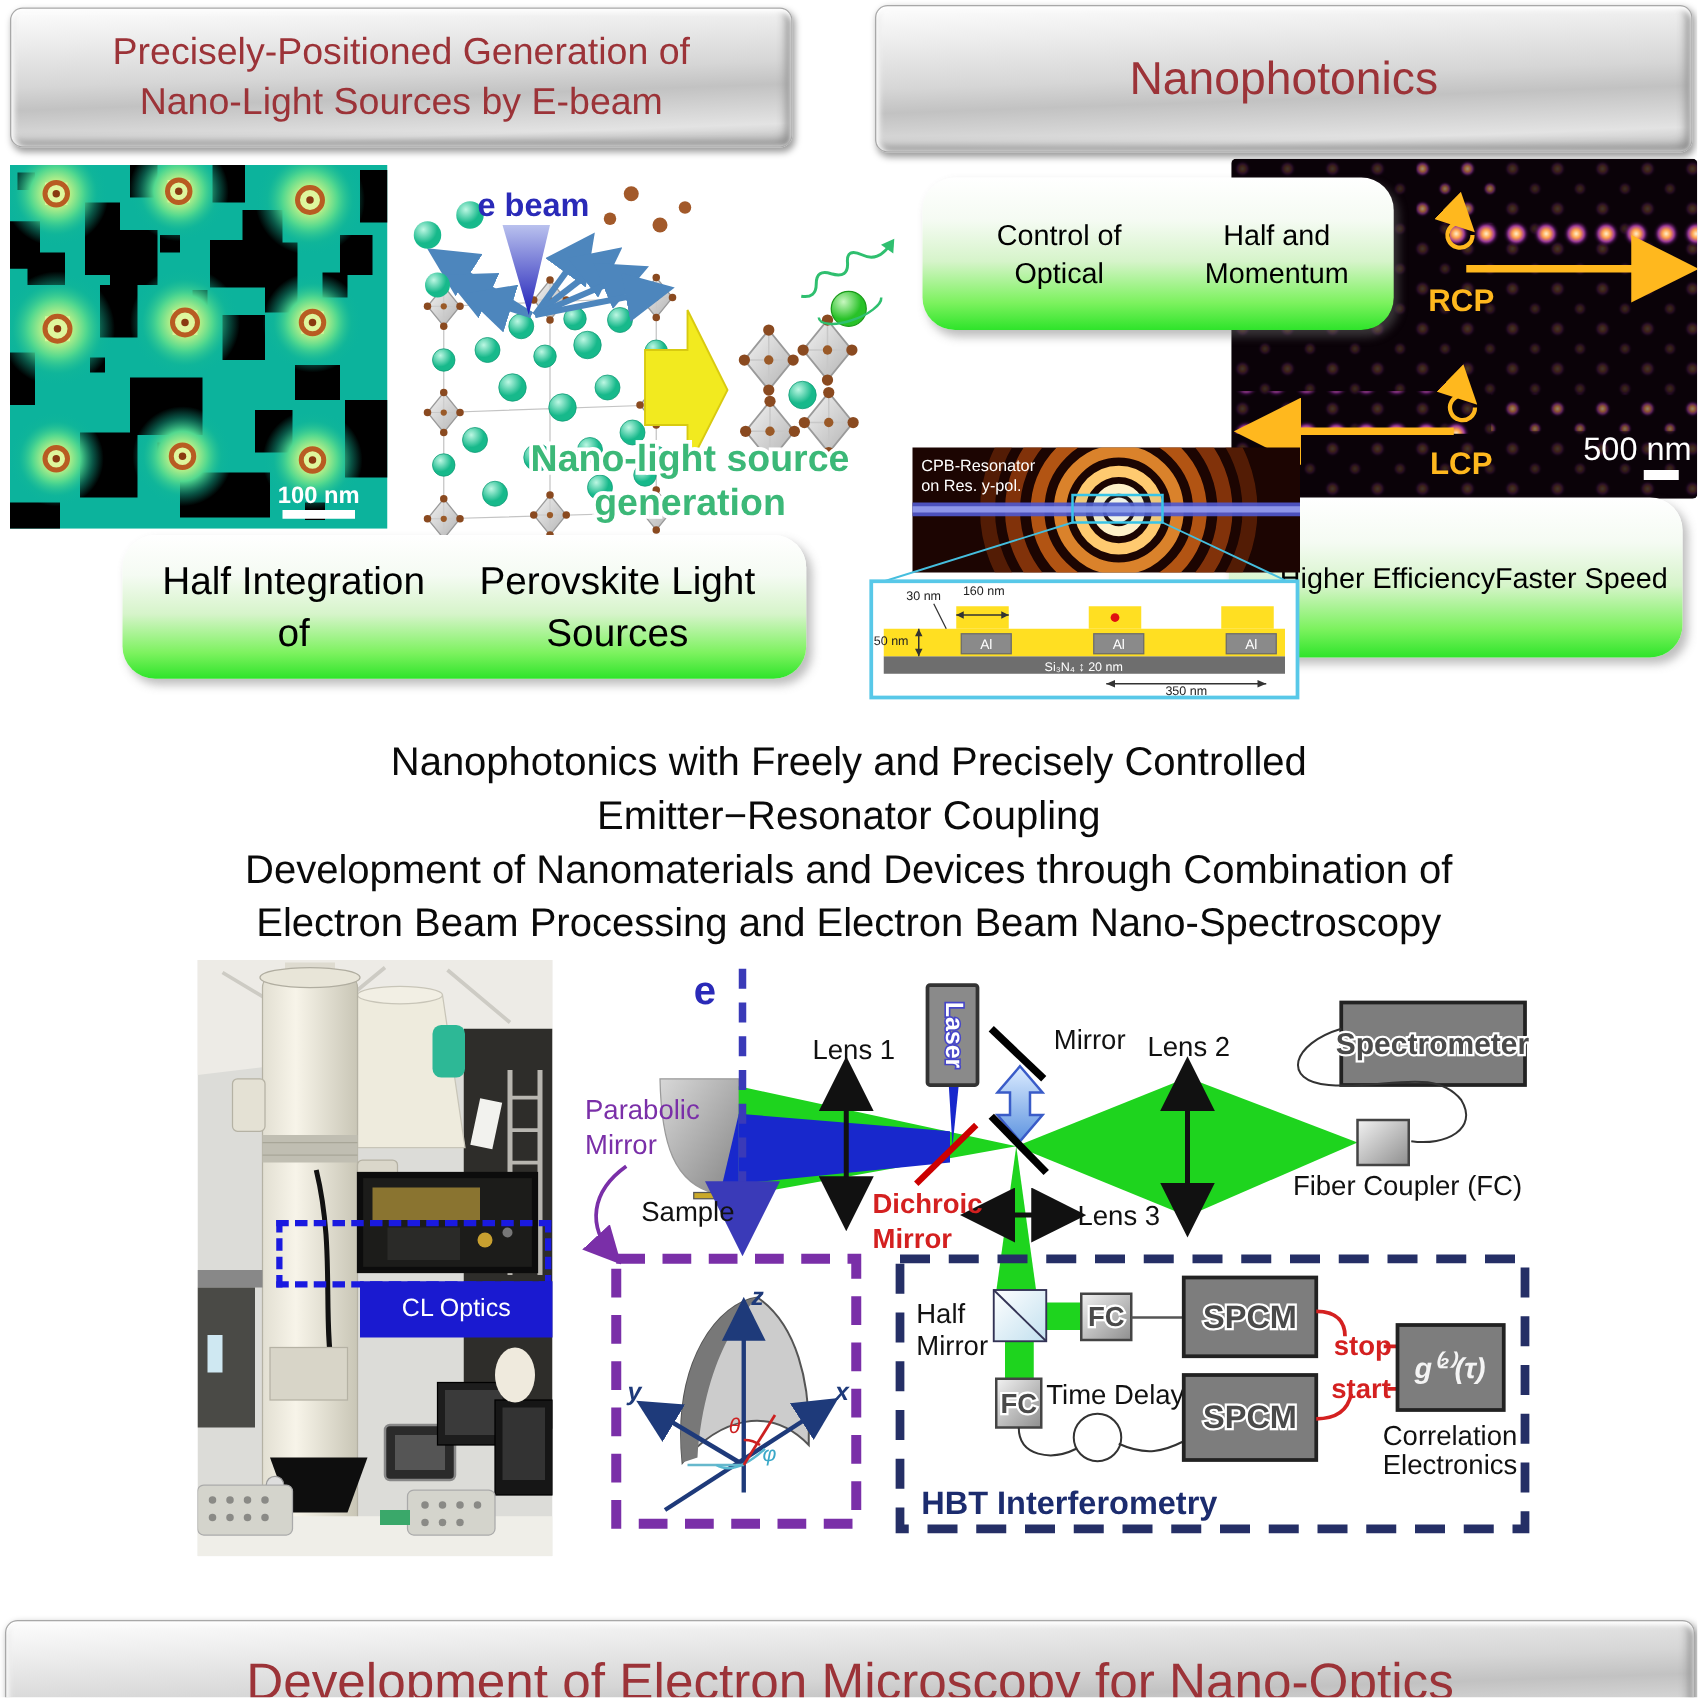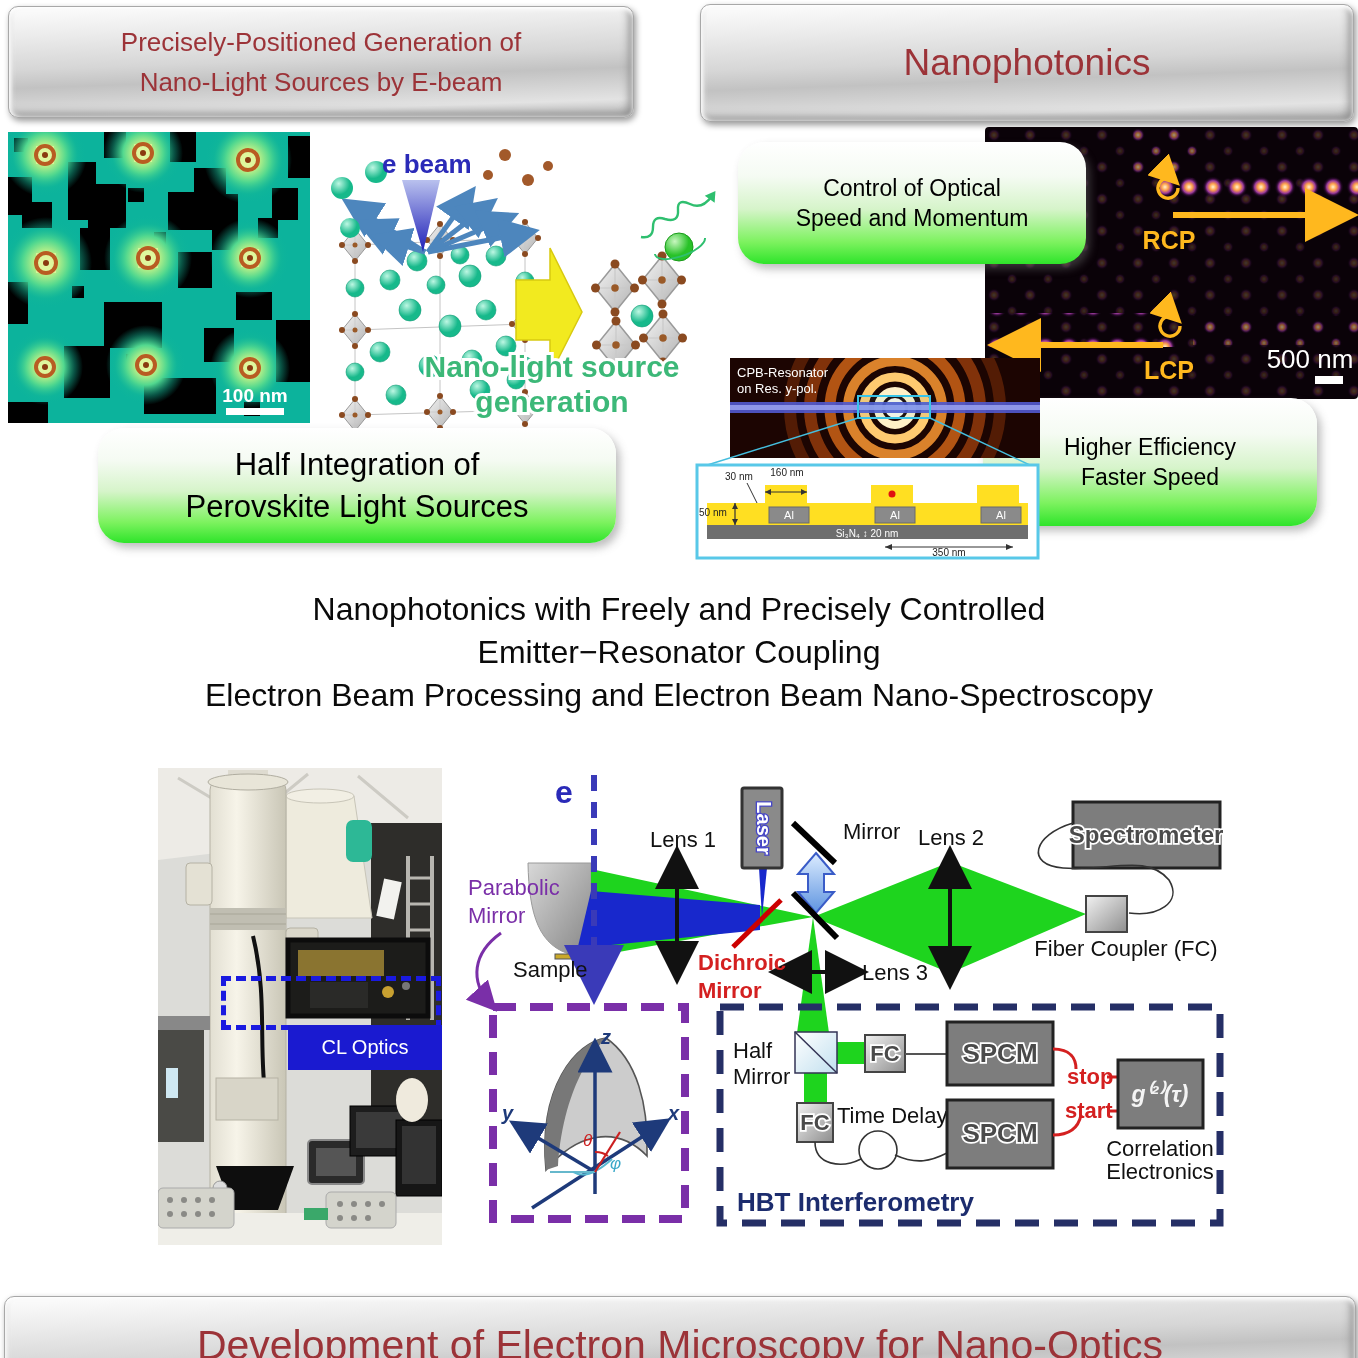--- a/index.html
+++ b/index.html
@@ -8,37 +8,37 @@
   .abs{position:absolute;}
   .banner{position:absolute;border-radius:10px;border:1px solid #a8a8a8;
     background:linear-gradient(178deg,#fdfdfd 0%,#ececec 22%,#d6d6d6 48%,#c2c2c2 62%,#e3e3e3 86%,#b9b9b9 100%);
     box-shadow:inset 0 3px 4px #ffffff,inset 3px 0 4px #f0f0f0,inset -4px -4px 8px #8f8f8f,2px 3px 6px rgba(0,0,0,.4);
     display:flex;flex-direction:column;align-items:center;justify-content:center;
     color:#9c3338;text-align:center;}
   .banner .l1,.banner .l2{white-space:nowrap;}
   .gbox{position:absolute;border-radius:26px;
     background:linear-gradient(180deg,#ffffff 0%,#f5fbf3 28%,#d6f4ca 55%,#7df25f 82%,#2ee42a 100%);
     box-shadow:4px 5px 8px rgba(110,110,110,.45);
-    display:flex;flex-direction:column;align-items:center;justify-content:center;
-    color:#000;text-align:center;}
+    display:flex;flex-direction:row;align-items:center;justify-content:center;
+    color:#000;text-align:center;padding-left:29px;}
   .heading-line{position:relative;font-size:32px;line-height:43px;color:#0a0a0a;text-align:center;white-space:nowrap;}
   svg text{font-family:"Liberation Sans",sans-serif;}
   .outl{paint-order:stroke;stroke:#ffffff;stroke-width:3.5px;fill:#4a4a4a;font-weight:bold;}
   .outl-blue{paint-order:stroke;stroke:#4646c8;stroke-width:2.6px;fill:#ffffff;font-weight:bold;}
   .outl-green{paint-order:stroke;stroke:#ffffff;stroke-width:6px;fill:#3cb878;font-weight:bold;}
   .cl-label{position:absolute;left:288px;top:1025px;width:154px;height:45px;background:#1a1ad0;
     color:#fff;font-size:20px;display:flex;align-items:center;justify-content:center;}
   .cl-dash{position:absolute;left:221px;top:976px;width:210px;height:44px;border:5px dashed #1a1ae0;}
 </style>
 </head>
 <body>
 
 <div id="stage">
 
-  <div class="banner" style="left:8px;top:6px;width:624px;height:110px;font-size:26px;line-height:40px;">
+  <div class="banner" style="left:8px;top:6px;width:624px;height:110px;font-size:30px;line-height:40px;">
     <div class="l1">Precisely-Positioned Generation of</div>
     <div class="l2">Nano-Light Sources by E-beam</div>
   </div>
   <div class="banner" style="left:700px;top:4px;width:652px;height:116px;font-size:37px;text-align:right;">
     <div>Nanophotonics</div>
   </div>
 
   <svg class="abs" style="left:8px;top:132px;" width="302" height="291" viewBox="0 0 302 291">
     <defs>
       <radialGradient id="clm-spot">
@@ -290,21 +290,21 @@
       <path d="M195,199 a10,10 0 1 1 -3,-7" fill="none" stroke="#ffb81e" stroke-width="3.4" marker-end="url(#rcp-ah)"></path>
     </g>
     <line x1="178" y1="218" x2="14" y2="218" stroke="#ffb81e" stroke-width="6" marker-end="url(#rcp-ah)"></line>
     <text x="184" y="252" text-anchor="middle" font-size="25" font-weight="bold" fill="#ffb81e">LCP</text>
     <text x="325" y="241" text-anchor="middle" font-size="26" fill="#fff">500 nm</text>
     <rect x="330" y="249" width="28" height="8" fill="#fff"></rect>
   </svg>
 
   <div class="gbox" style="left:738px;top:142px;width:348px;height:122px;font-size:23px;line-height:30px;">
     <div>Control of Optical</div>
-    <div>Speed and Momentum</div>
+    <div>Half and Momentum</div>
   </div>
   <div class="gbox" style="left:98px;top:428px;width:518px;height:115px;font-size:31px;line-height:42px;">
     <div>Half Integration of</div>
     <div>Perovskite Light Sources</div>
   </div>
   <div class="gbox" style="left:983px;top:398px;width:334px;height:128px;font-size:23px;line-height:30px;">
     <div>Higher Efficiency</div>
     <div>Faster Speed</div>
   </div>
 
@@ -360,20 +360,21 @@
       <text x="172" y="182" text-anchor="middle" fill="#fff">Si₃N₄ ↕ 20 nm</text>
       <line x1="190" y1="192" x2="318" y2="192" stroke="#333" stroke-width="1.2"></line>
       <path d="M190,192 l7,-3 v6 z M318,192 l-7,-3 v6 z" fill="#333"></path>
       <text x="254" y="201" text-anchor="middle">350 nm</text>
     </g>
   </svg>
 
   <div class="abs" style="left:0;top:588px;width:1358px;">
     <div class="heading-line">Nanophotonics with Freely and Precisely Controlled</div>
     <div class="heading-line">Emitter−Resonator Coupling</div>
+    <div class="heading-line">Development of Nanomaterials and Devices through Combination of</div>
     <div class="heading-line">Electron Beam Processing and Electron Beam Nano-Spectroscopy</div>
   </div>
 
   <svg class="abs" style="left:158px;top:768px;" width="284" height="477" viewBox="0 0 284 477">
     <defs>
       <linearGradient id="mic-col" x1="0" y1="0" x2="1" y2="0">
         <stop offset="0%" stop-color="#e2dfd2"></stop>
           <stop offset="35%" stop-color="#f7f4e9"></stop>
           <stop offset="100%" stop-color="#c9c6b6"></stop>
       </linearGradient>

